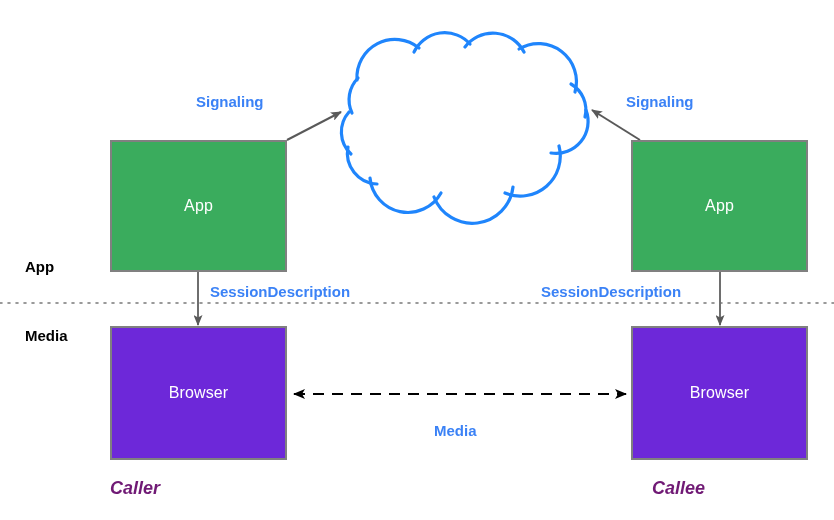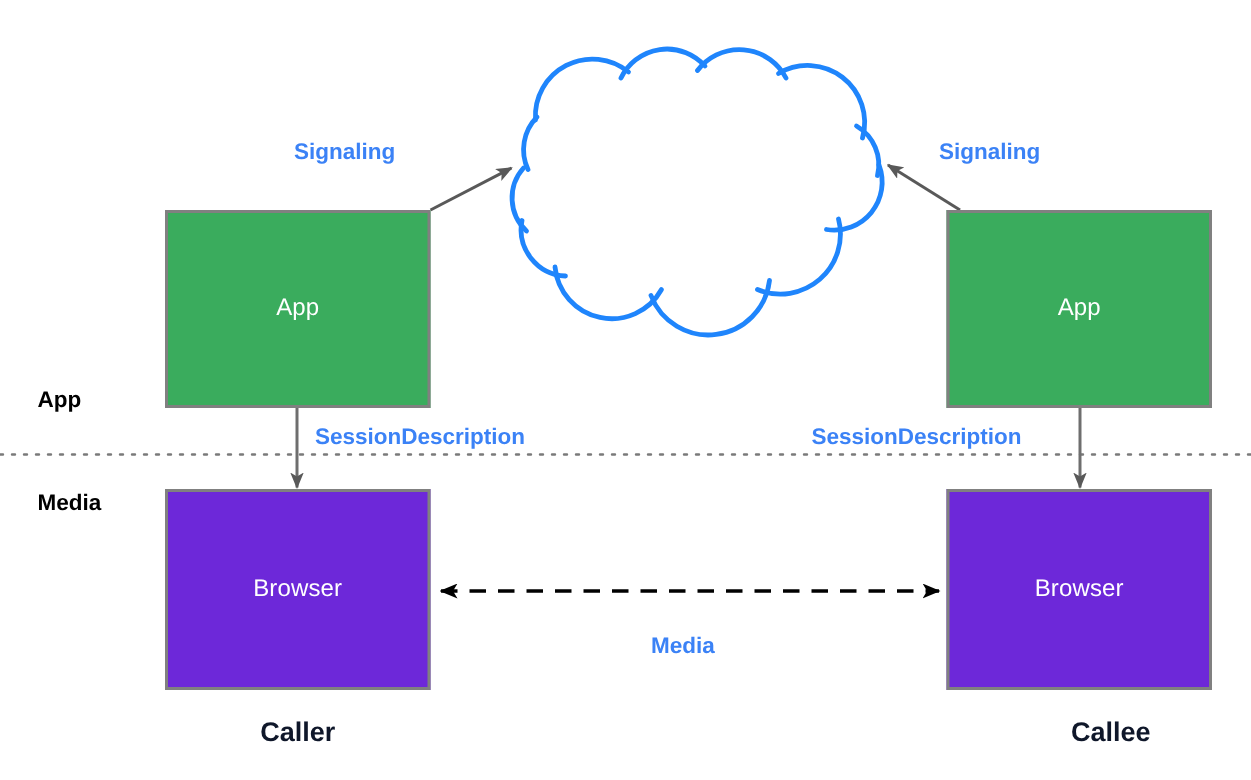--- a/index.html
+++ b/index.html
@@ -53,26 +53,27 @@
   .layer-label {
     position: absolute;
     color: #000000;
     font-size: 15px;
     font-weight: bold;
     font-family: "Liberation Sans", sans-serif;
     white-space: nowrap;
   }
   .role-label {
     position: absolute;
-    color: #0f172a;
+    color: #701a75;
     font-size: 18px;
     font-weight: bold;
     font-family: "Liberation Sans", sans-serif;
     white-space: nowrap;
-    text-align: center;
+    text-align: left;
+    font-style: italic;
   }
 </style>
 </head>
 <body>
 
 <div id="canvas">
 
   <svg id="vector-layer" viewBox="0 0 834 520">
     <defs>
       <marker id="arrow-gray" markerWidth="11" markerHeight="9" refX="10" refY="4.5" orient="auto" markerUnits="userSpaceOnUse">

